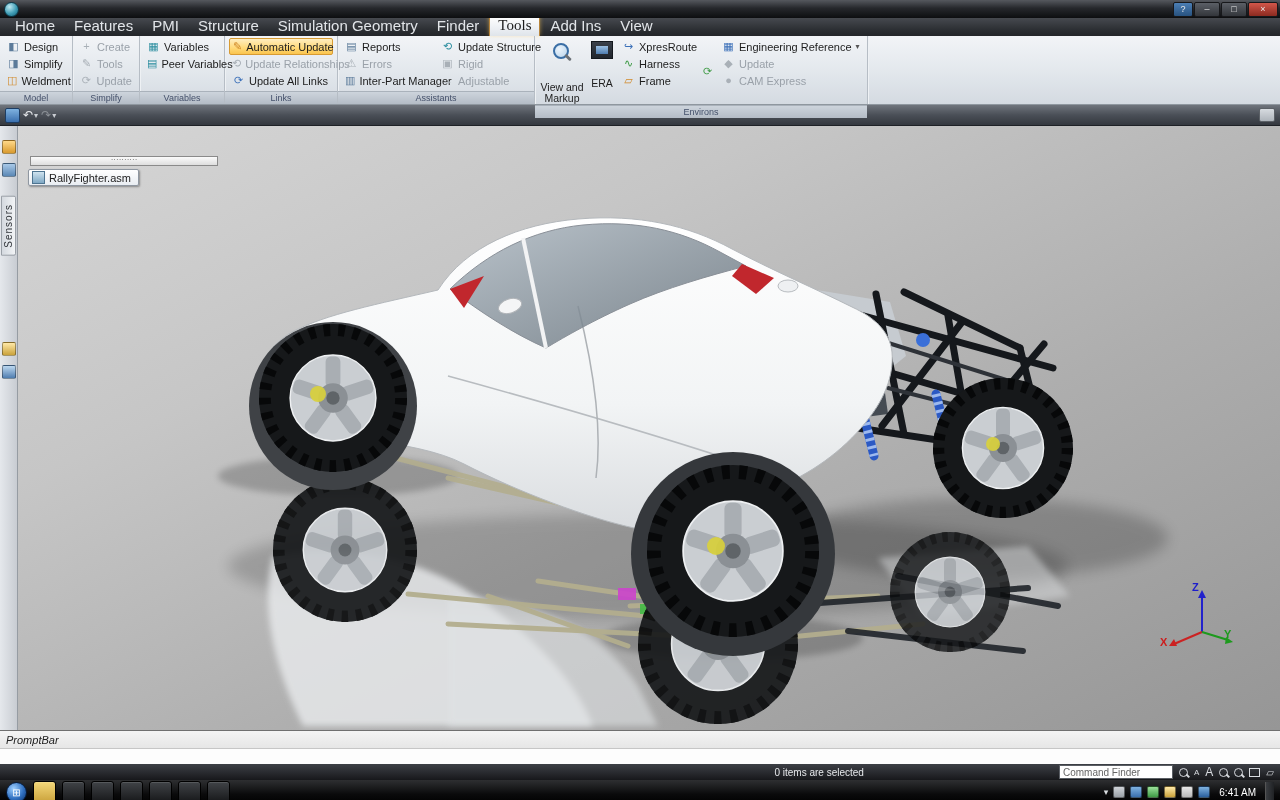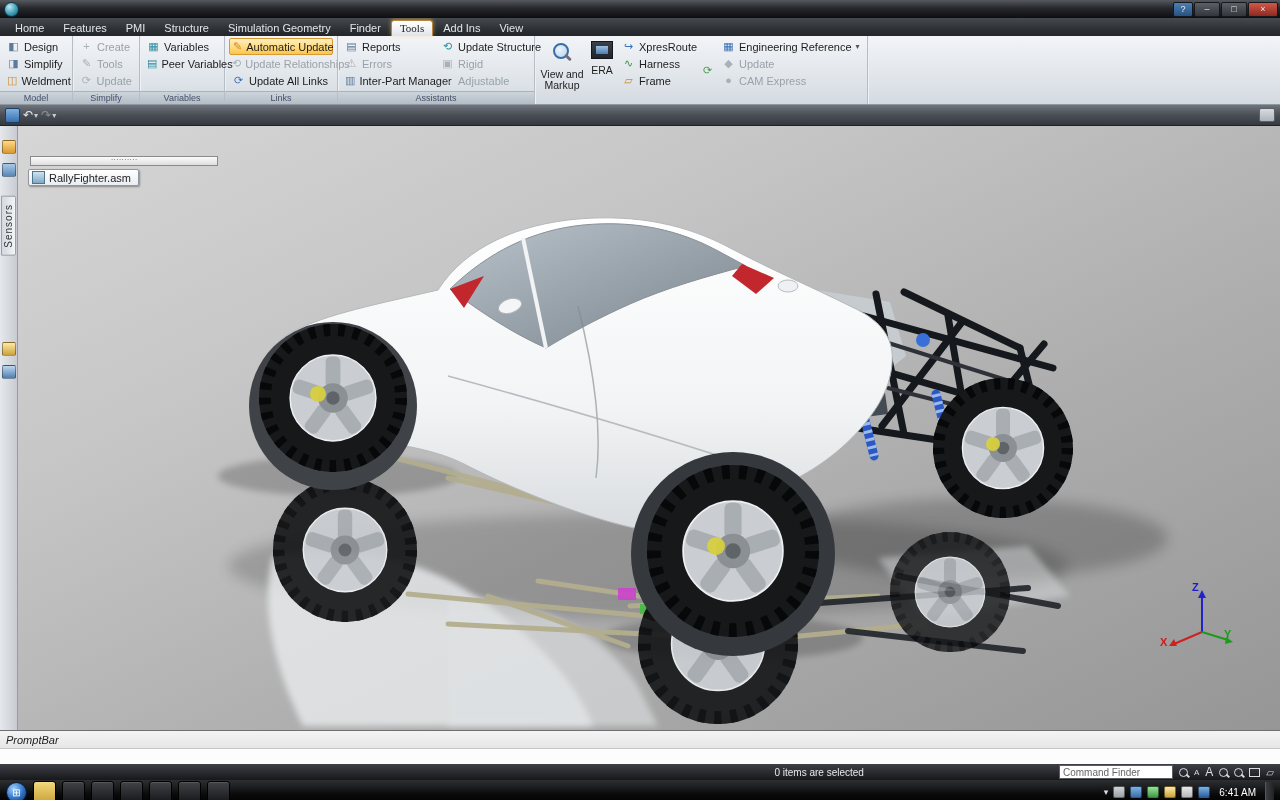--- a/index.html
+++ b/index.html
@@ -13,38 +13,38 @@
   .tb-title{position:absolute;left:0;right:0;text-align:center;font-size:11px;color:#c9ccd1;text-shadow:0 1px 1px #000;}
   .winctl{margin-left:auto;display:flex;gap:1px;margin-right:2px;z-index:2;}
   .winbtn{width:24px;height:13px;display:flex;align-items:center;justify-content:center;font-size:9px;
     color:#e8e8e8;background:linear-gradient(#5b5f66,#33363b);border:1px solid #17181b;border-radius:2px;}
   .winbtn.help{width:18px;background:linear-gradient(#4c7fb5,#28527f);}
   .winbtn.close{background:linear-gradient(#d2574a,#8c2a20);width:28px;}
 
   
   .tabrow{height:18px;background:linear-gradient(#46494f,#2a2d31 70%,#232529);display:flex;align-items:flex-end;
     padding-left:6px;gap:1px;}
-  .tab{color:#e2e5e9;font-size:11px;padding:2px 9px 2px 9px;border-radius:3px 3px 0 0;cursor:default;}
+  .tab{color:#e2e5e9;font-size:15px;padding:2px 9px 2px 9px;border-radius:3px 3px 0 0;cursor:default;}
   .tab.active{background:linear-gradient(#ffffff,#eef1f5 55%,#dfe4ea);color:#1b1b1b;
     box-shadow:0 -1px 4px rgba(255,200,80,.55);border:1px solid #b7853d;border-bottom:none;padding:1px 8px 2px;font-family:Liberation Serif, serif;}
 
   
   .ribbon{height:68px;background:linear-gradient(#f2f4f7,#e2e7ec 55%,#d4dae1);display:flex;border-bottom:1px solid #8f979f;}
   .rgroup{display:flex;flex-direction:column;border-right:1px solid #b6bdc5;box-shadow:1px 0 0 #eef1f4;}
   .rbody{flex:1;padding:2px 4px 1px 4px;display:flex;}
   .rbody.col{flex-direction:column;justify-content:flex-start;}
   .rlabel{height:12px;line-height:12px;font-size:9px;color:#44506a;text-align:center;
     background:linear-gradient(#cdd4dc,#b4bcc6);border-top:1px solid #aab2bb;}
   .rbtn{display:flex;align-items:center;gap:4px;height:17px;padding:0 3px;color:#1d1d1d;white-space:nowrap;border-radius:2px;}
   .rbtn .ic{width:13px;text-align:center;font-size:11px;line-height:13px;}
   .rbtn.dis{color:#9aa1a9;}
   .rbtn.dis .ic{color:#a9b0b7 !important;}
   .rbtn.hl{background:linear-gradient(#ffeec0,#ffd978 60%,#fac44e);border:1px solid #d89b33;height:15px;}
   .rbig{width:46px;display:flex;flex-direction:column;align-items:center;justify-content:flex-start;
-    gap:6px;padding-top:3px;color:#1d1d1d;text-align:center;line-height:11px;font-size:10.5px;}
+    gap:19px;padding-top:3px;color:#1d1d1d;text-align:center;line-height:11px;font-size:10.5px;}
   .rcol{display:flex;flex-direction:column;justify-content:flex-start;}
   .c-steel{color:#5c7b9a}.c-teal{color:#2e8fa0}.c-blue{color:#3a6fb8}.c-green{color:#3f9b46}
   .c-orange{color:#d18a2a}
   .era-ic{width:20px;height:16px;background:linear-gradient(#3a4049,#21262d);border:1px solid #14181d;
     display:flex;align-items:center;justify-content:center;}
   .era-ic i{display:block;width:12px;height:8px;background:linear-gradient(#9cc0e2,#4f7db0);}
   .mag24{width:22px;height:22px;position:relative;}
   .mag24 b{position:absolute;left:2px;top:2px;width:12px;height:12px;border:2px solid #3a6ea5;border-radius:50%;
     background:radial-gradient(circle at 35% 35%,#eaf3fb,#b9d4ec);}
   .mag24 i{position:absolute;width:8px;height:3px;background:#6b7076;transform:rotate(45deg);left:13px;top:15px;border-radius:2px;}
@@ -287,20 +287,21 @@
         <div class="rbtn dis">
           <span class="ic">◆</span>
           <span>Update</span>
           </div>
         <div class="rbtn dis">
           <span class="ic">●</span>
           <span>CAM Express</span>
           </div>
       </div>
     </div>
+    <div class="rlabel">Environs</div>
   </div>
 
   <div style="flex:1"></div>
 </div>
 
 <div class="cmdbar">
   <span class="cmd-sq"></span>
   <span class="cmd-g">↶</span>
   <span class="cmd-caret">▾</span>
   <span class="cmd-g dis">↷</span>

